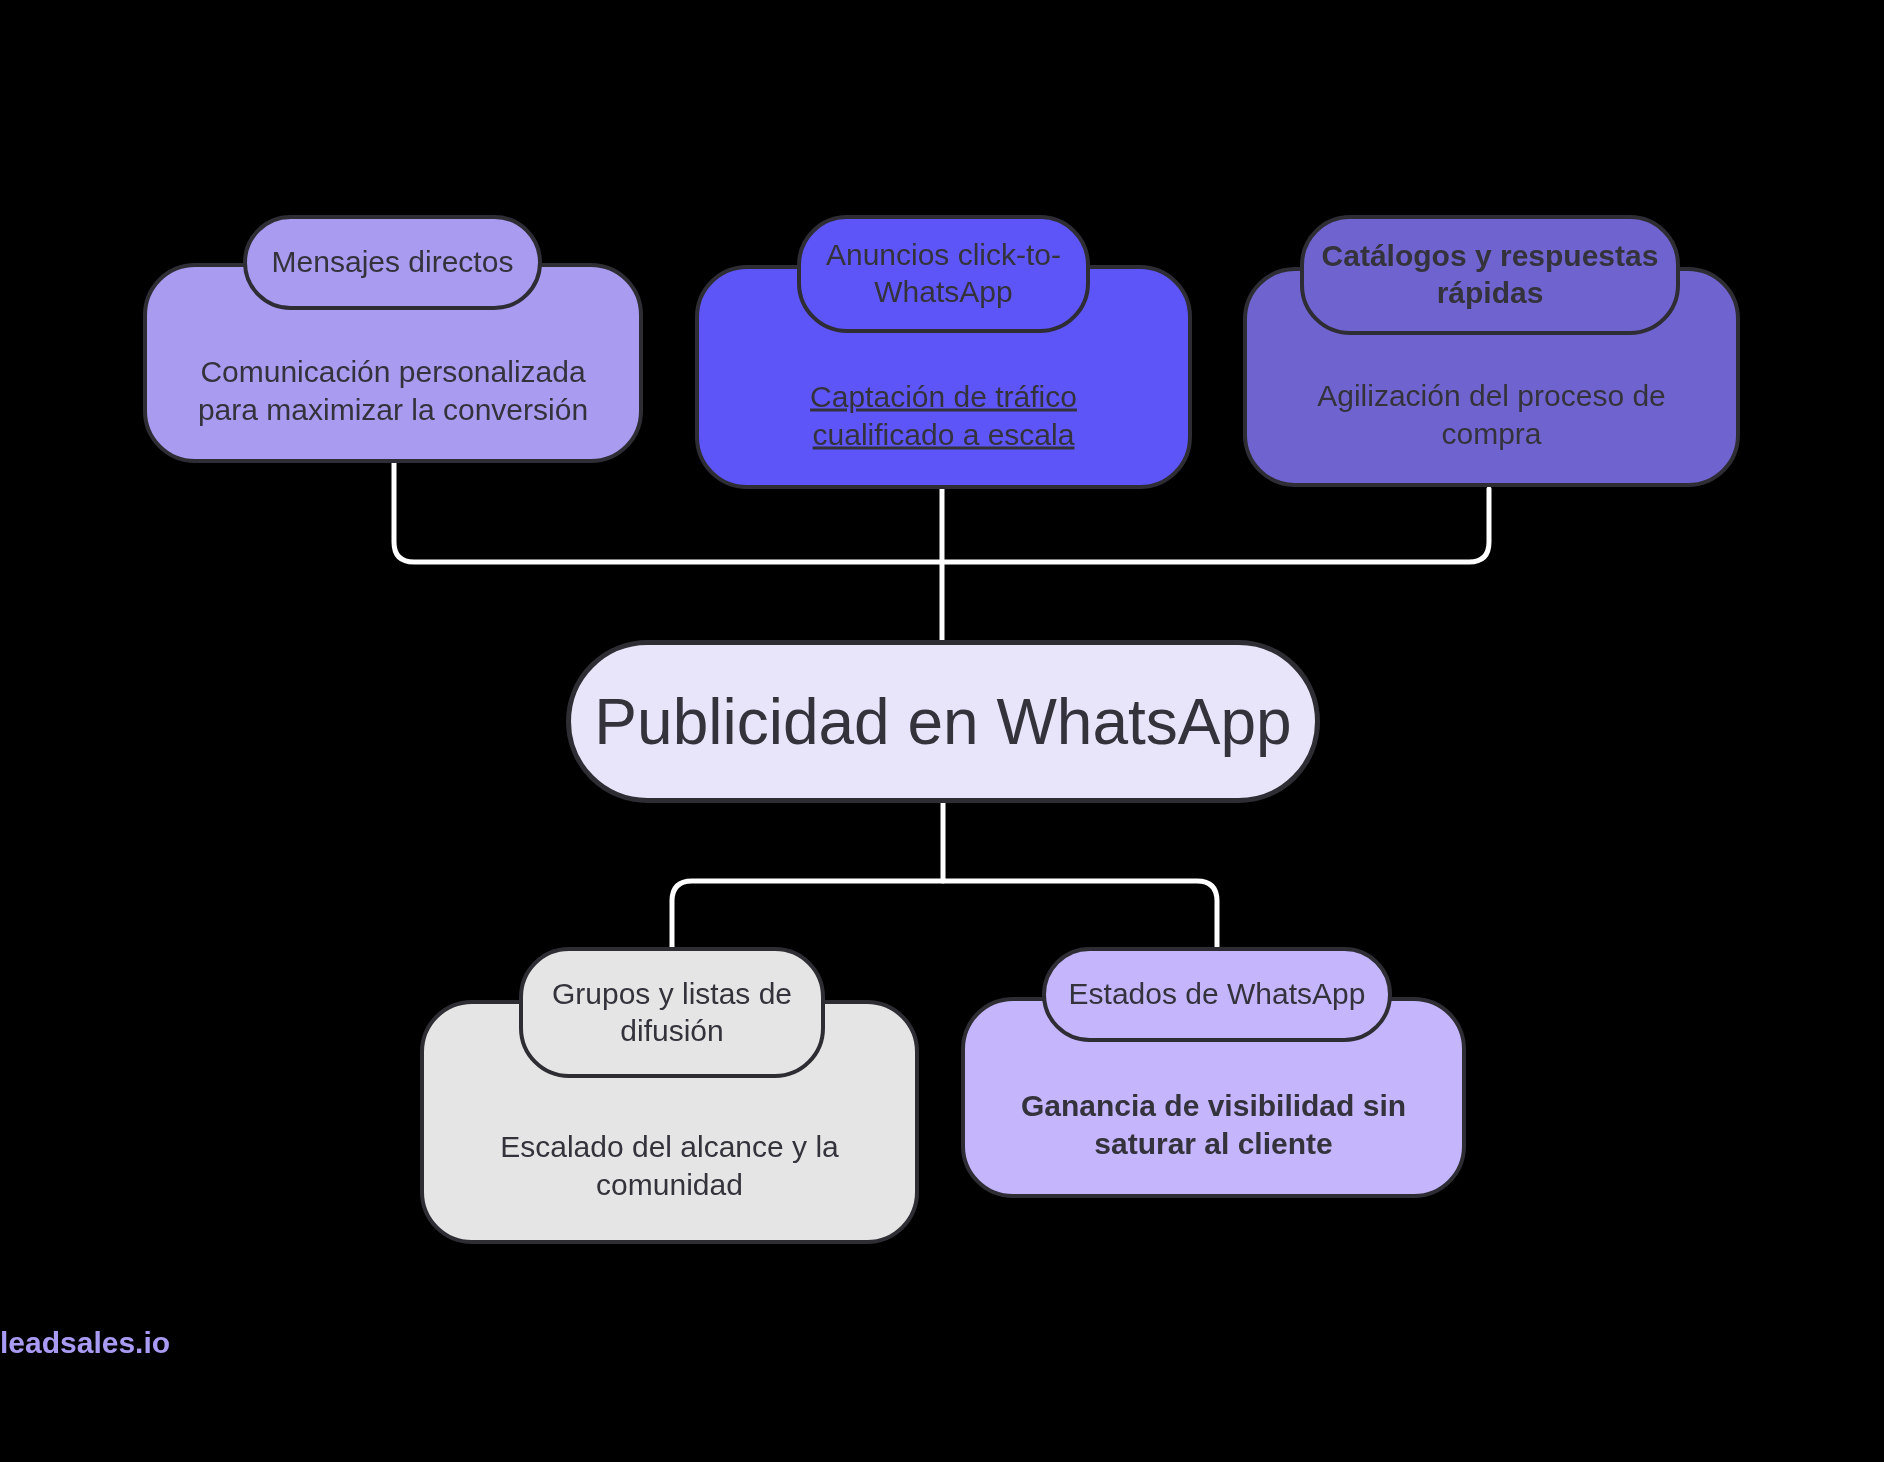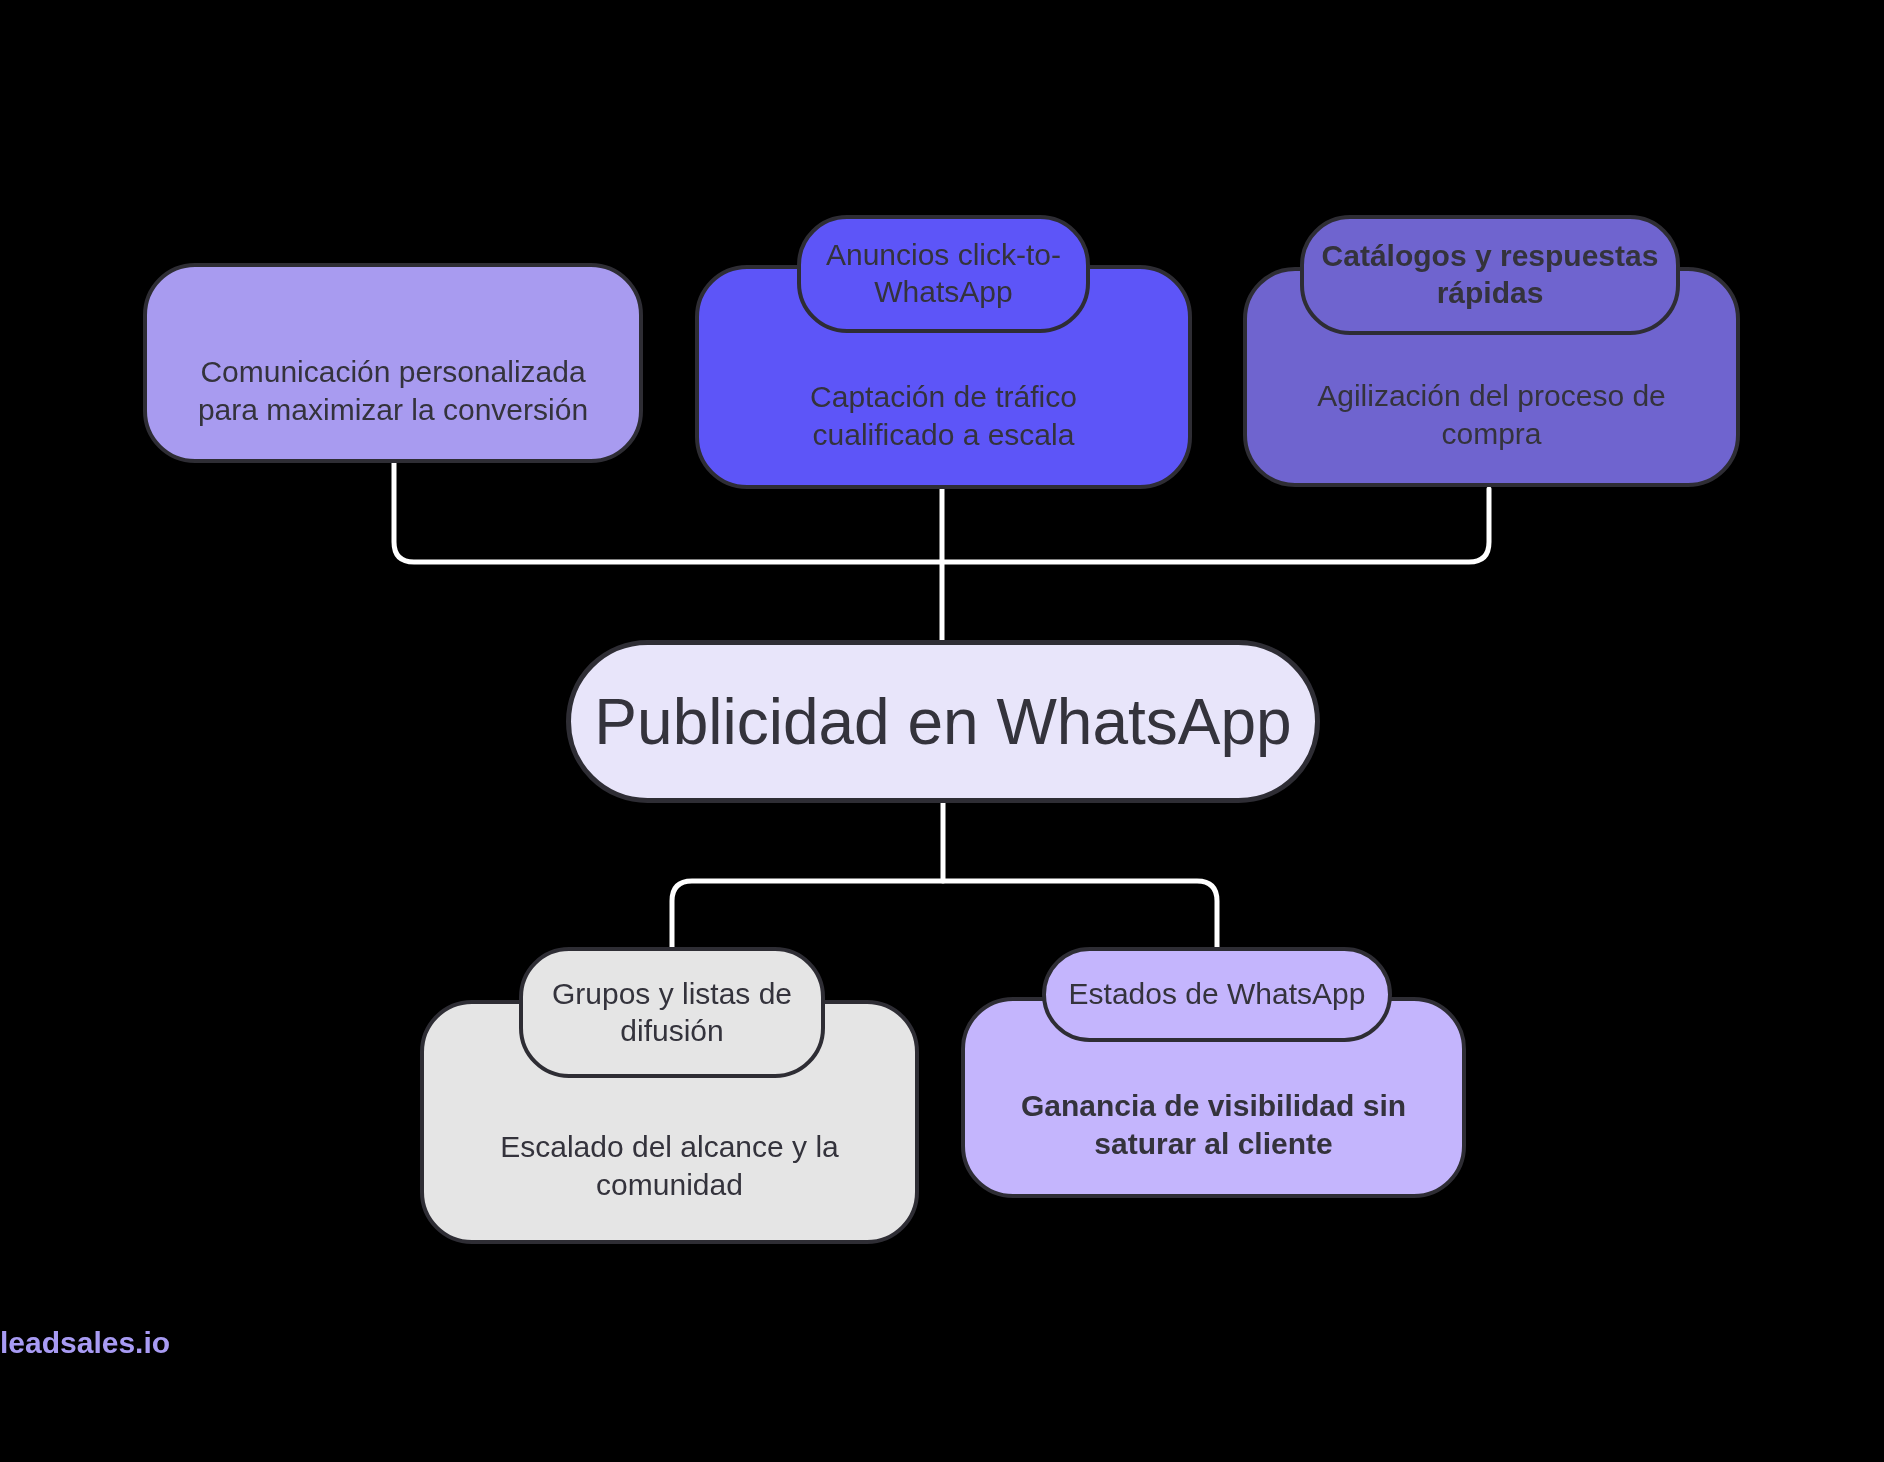--- a/index.html
+++ b/index.html
@@ -46,21 +46,21 @@
   .fill-4{background:#e5e5e5;justify-content:flex-end;}
   .fill-5{background:#c4b5fd;}
 
   
   .card-1{left:143px;top:263px;width:500px;height:200px;}
   .pill-1{left:243px;top:215px;width:299px;height:95px;}
   .card-1 .body{top:123px;max-width:450px;}
 
   .card-2{left:695px;top:265px;width:497px;height:224px;}
   .pill-2{left:797px;top:215px;width:293px;height:118px;justify-content:center;}
-  .card-2 .body{top:146px;max-width:360px;}
+  .card-2 .body{top:146px;max-width:360px;text-decoration:underline;}
 
   .card-3{left:1243px;top:267px;width:497px;height:220px;}
   .pill-3{left:1300px;top:215px;width:380px;height:120px;font-weight:bold;}
   .card-3 .body{top:143px;max-width:430px;}
 
   
   .central{
     position:absolute;
     left:566px;top:640px;width:754px;height:163px;
     box-sizing:border-box;
@@ -97,20 +97,23 @@
   <svg class="connectors" viewBox="0 0 1884 1462" fill="none" stroke="#ffffff" stroke-width="5" stroke-linecap="round">
     <path d="M394 463 V542 Q394 562 414 562 H1469 Q1489 562 1489 542 V489"></path>
     <path d="M942 489 V642"></path>
     <path d="M943 803 V881"></path>
     <path d="M672 949 V901 Q672 881 692 881 H1197 Q1217 881 1217 901 V949"></path>
   </svg>
 
   <div class="card card-1 fill-1">
     <div class="body">Comunicación personalizada para maximizar la conversión</div>
   </div>
+  <div class="pill pill-1 fill-1">
+    <span>Mensajes directos</span>
+  </div>
 
   <div class="card card-2 fill-2">
     <div class="body">Captación de tráfico cualificado a escala</div>
   </div>
   <div class="pill pill-2 fill-2">
     <span>Anuncios click-to-WhatsApp</span>
   </div>
 
   <div class="card card-3 fill-3">
     <div class="body">Agilización del proceso de compra</div>

